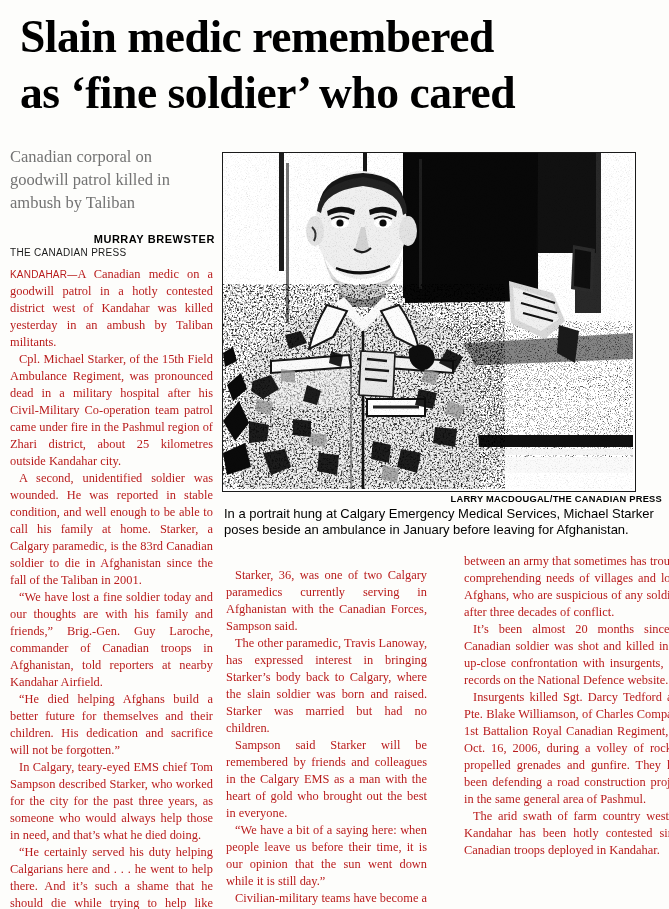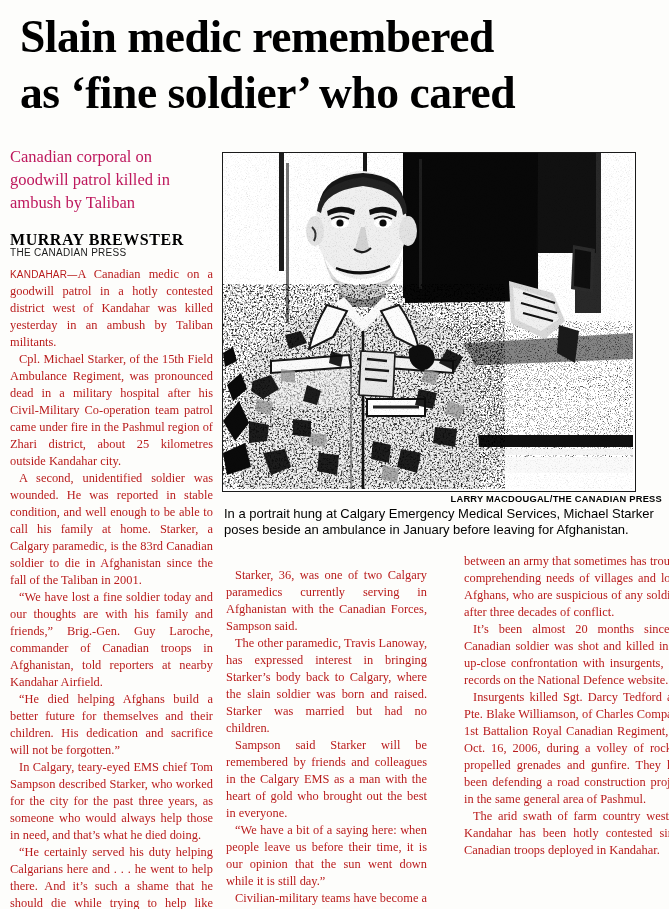--- a/index.html
+++ b/index.html
@@ -40,37 +40,38 @@
 
   
   .deck {
     position: absolute;
     left: 10px;
     top: 145px;
     width: 200px;
     font-size: 16.5px;
     line-height: 23px;
     font-weight: normal;
-    color: #be185d;
+    color: #737373;
   }
 
   
   .byline {
     position: absolute;
     left: 10px;
     top: 233px;
     width: 205px;
   }
   .byline-name {
-    font-family: Liberation Serif, serif;
+    font-family: Liberation Sans, sans-serif;
     font-weight: bold;
-    font-size: 16px;
+    font-size: 11px;
     letter-spacing: 0.55px;
     color: #000;
     line-height: 13px;
+    text-align: right;
   }
   .byline-org {
     font-family: "Liberation Sans", "DejaVu Sans", sans-serif;
     font-weight: normal;
     font-size: 10px;
     letter-spacing: 0.3px;
     color: #1a1a1a;
     line-height: 12px;
     margin-top: 1px;
   }

